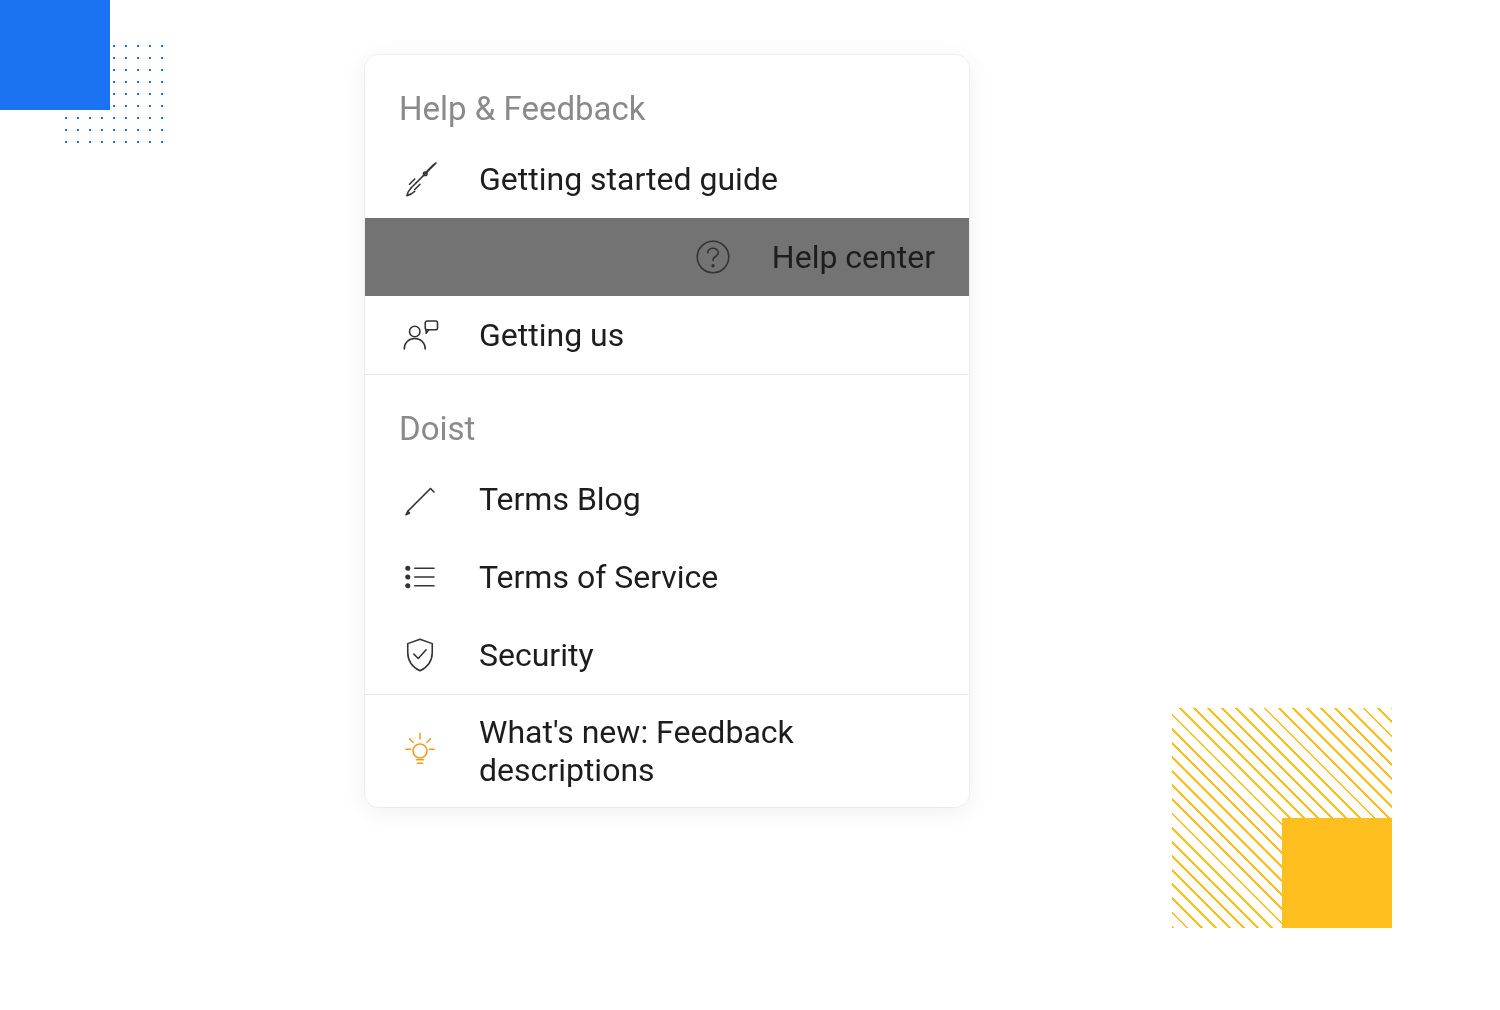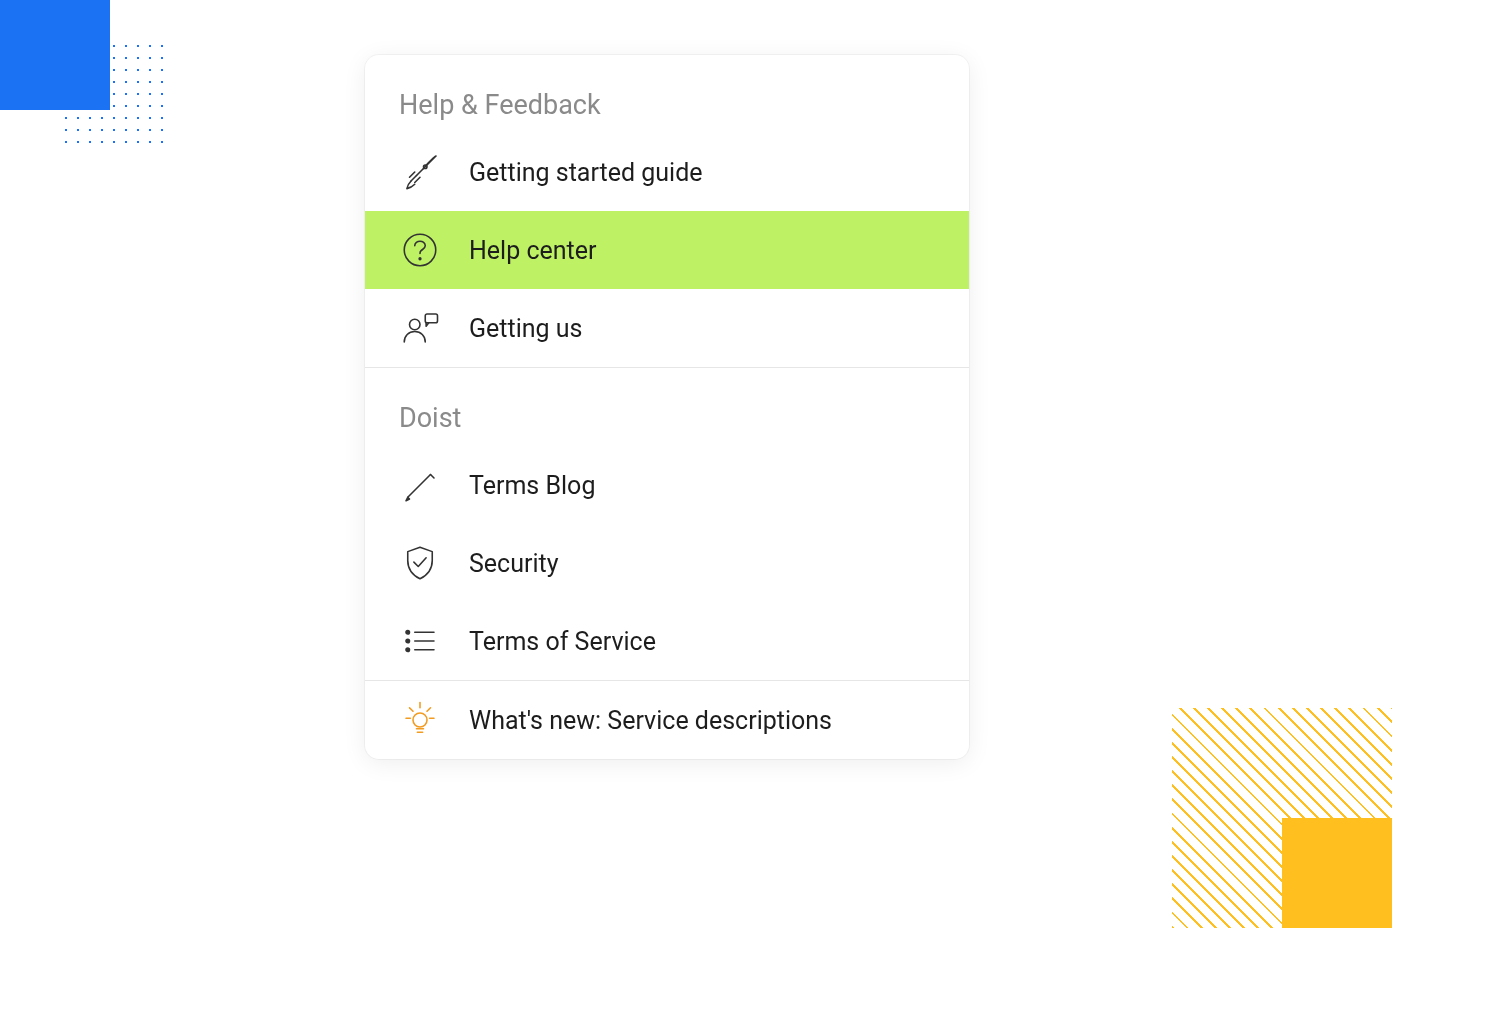--- a/index.html
+++ b/index.html
@@ -12,23 +12,23 @@
     background-size:12px 12px;}
   
   .deco-hatch{position:absolute;bottom:82px;right:108px;width:220px;height:220px;
     background-image:repeating-linear-gradient(45deg,#ffbf1f 0 2px,transparent 2px 10px);}
   
   .deco-yellow{position:absolute;bottom:82px;right:108px;width:110px;height:110px;background:#ffbf1f;}
 
   
   .card{position:absolute;top:55px;left:365px;width:604px;background:#fff;border-radius:14px;
     box-shadow:0 4px 24px rgba(0,0,0,.07),0 0 0 1px rgba(0,0,0,.04);}
-  .section-title{color:#8a8a8a;font-size:27px;font-weight:400;padding:34px 34px 12px 34px;}
-  .item{display:flex;align-items:center;gap:28px;padding:18px 34px;font-size:25px;color:#1d1d1d;cursor:pointer;}
-  .item.hover{background:#bef264;}
+  .section-title{color:#8a8a8a;font-size:33px;font-weight:400;padding:34px 34px 12px 34px;}
+  .item{display:flex;align-items:center;gap:38px;padding:18px 34px;font-size:32px;color:#1d1d1d;cursor:pointer;}
+  .item.hover{background:#737373;justify-content:flex-end;}
   .divider{height:1px;background:#e6e6e6;}
   .icon{width:42px;height:42px;flex:0 0 42px;display:flex;align-items:center;justify-content:center;}
   .icon svg{width:42px;height:42px;stroke:#333;stroke-width:1.8;fill:none;stroke-linecap:round;stroke-linejoin:round;}
   .icon.orange svg{stroke:#f29b1f;}
 </style>
 </head>
 <body>
 
 <div class="deco-blue"></div>
 <div class="deco-dots"></div>
@@ -89,52 +89,52 @@
           <path d="M10 38 l-2 4 4-2z" fill="#333"></path>
         </svg>
     </span>
     <span>Terms Blog</span>
   </div>
 
 
   <div class="item">
     <span class="icon">
       <svg viewBox="0 0 48 48">
-          <path d="M24 6l14 5v10c0 10-6 17-14 21C16 38 10 31 10 21V11z"></path>
-          <path d="M17 23l5 5 9-10"></path>
-        </svg>
-    </span>
-    <span>Security</span>
-  </div>
-
-  <div class="item">
-    <span class="icon">
-      <svg viewBox="0 0 48 48">
           <circle cx="10" cy="14" r="2" fill="#333"></circle>
           <line x1="18" y1="14" x2="40" y2="14"></line>
           <circle cx="10" cy="24" r="2" fill="#333"></circle>
           <line x1="18" y1="24" x2="40" y2="24"></line>
           <circle cx="10" cy="34" r="2" fill="#333"></circle>
           <line x1="18" y1="34" x2="40" y2="34"></line>
         </svg>
     </span>
     <span>Terms of Service</span>
+  </div>
+
+  <div class="item">
+    <span class="icon">
+      <svg viewBox="0 0 48 48">
+          <path d="M24 6l14 5v10c0 10-6 17-14 21C16 38 10 31 10 21V11z"></path>
+          <path d="M17 23l5 5 9-10"></path>
+        </svg>
+    </span>
+    <span>Security</span>
   </div>
 
   <div class="divider"></div>
 
   <div class="item">
     <span class="icon orange">
       <svg viewBox="0 0 48 48">
           <circle cx="24" cy="24" r="8"></circle>
           <path d="M20 34h8"></path>
           <path d="M21 38h6"></path>
           <line x1="24" y1="4" x2="24" y2="10"></line>
           <line x1="8" y1="22" x2="13" y2="22"></line>
           <line x1="35" y1="22" x2="40" y2="22"></line>
           <line x1="12" y1="10" x2="16" y2="14"></line>
           <line x1="36" y1="10" x2="32" y2="14"></line>
         </svg>
     </span>
-    <span>What's new: Service descriptions</span>
+    <span>What's new: Feedback descriptions</span>
   </div>
 
 </div>
 
 </body></html>

